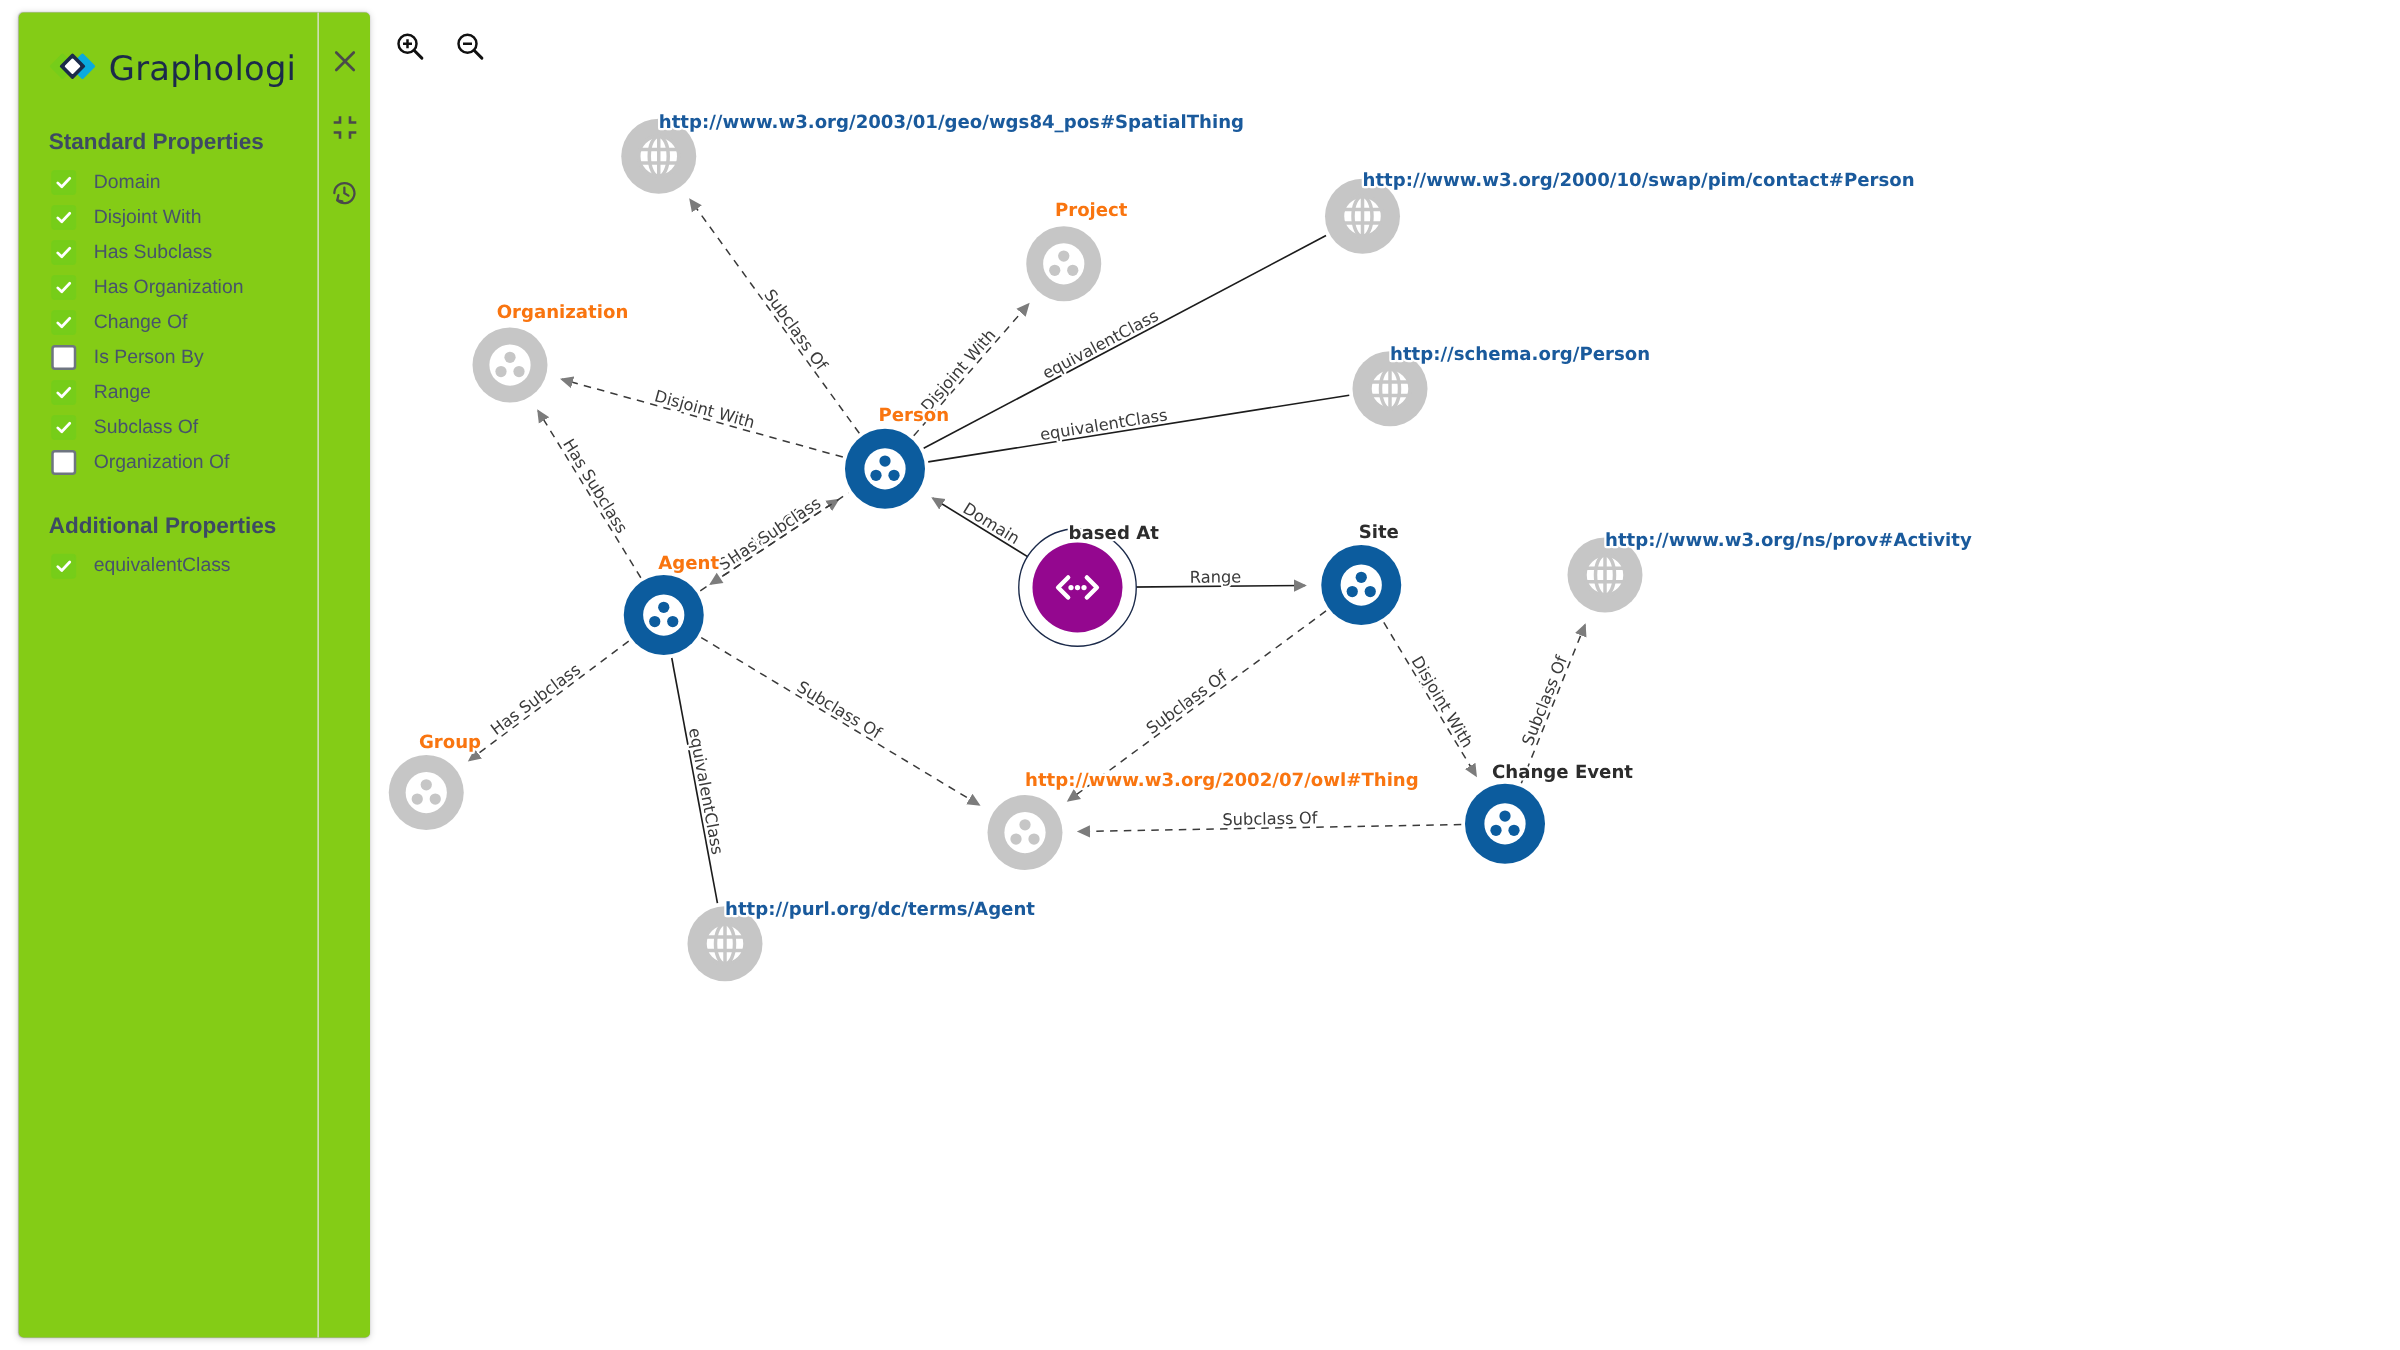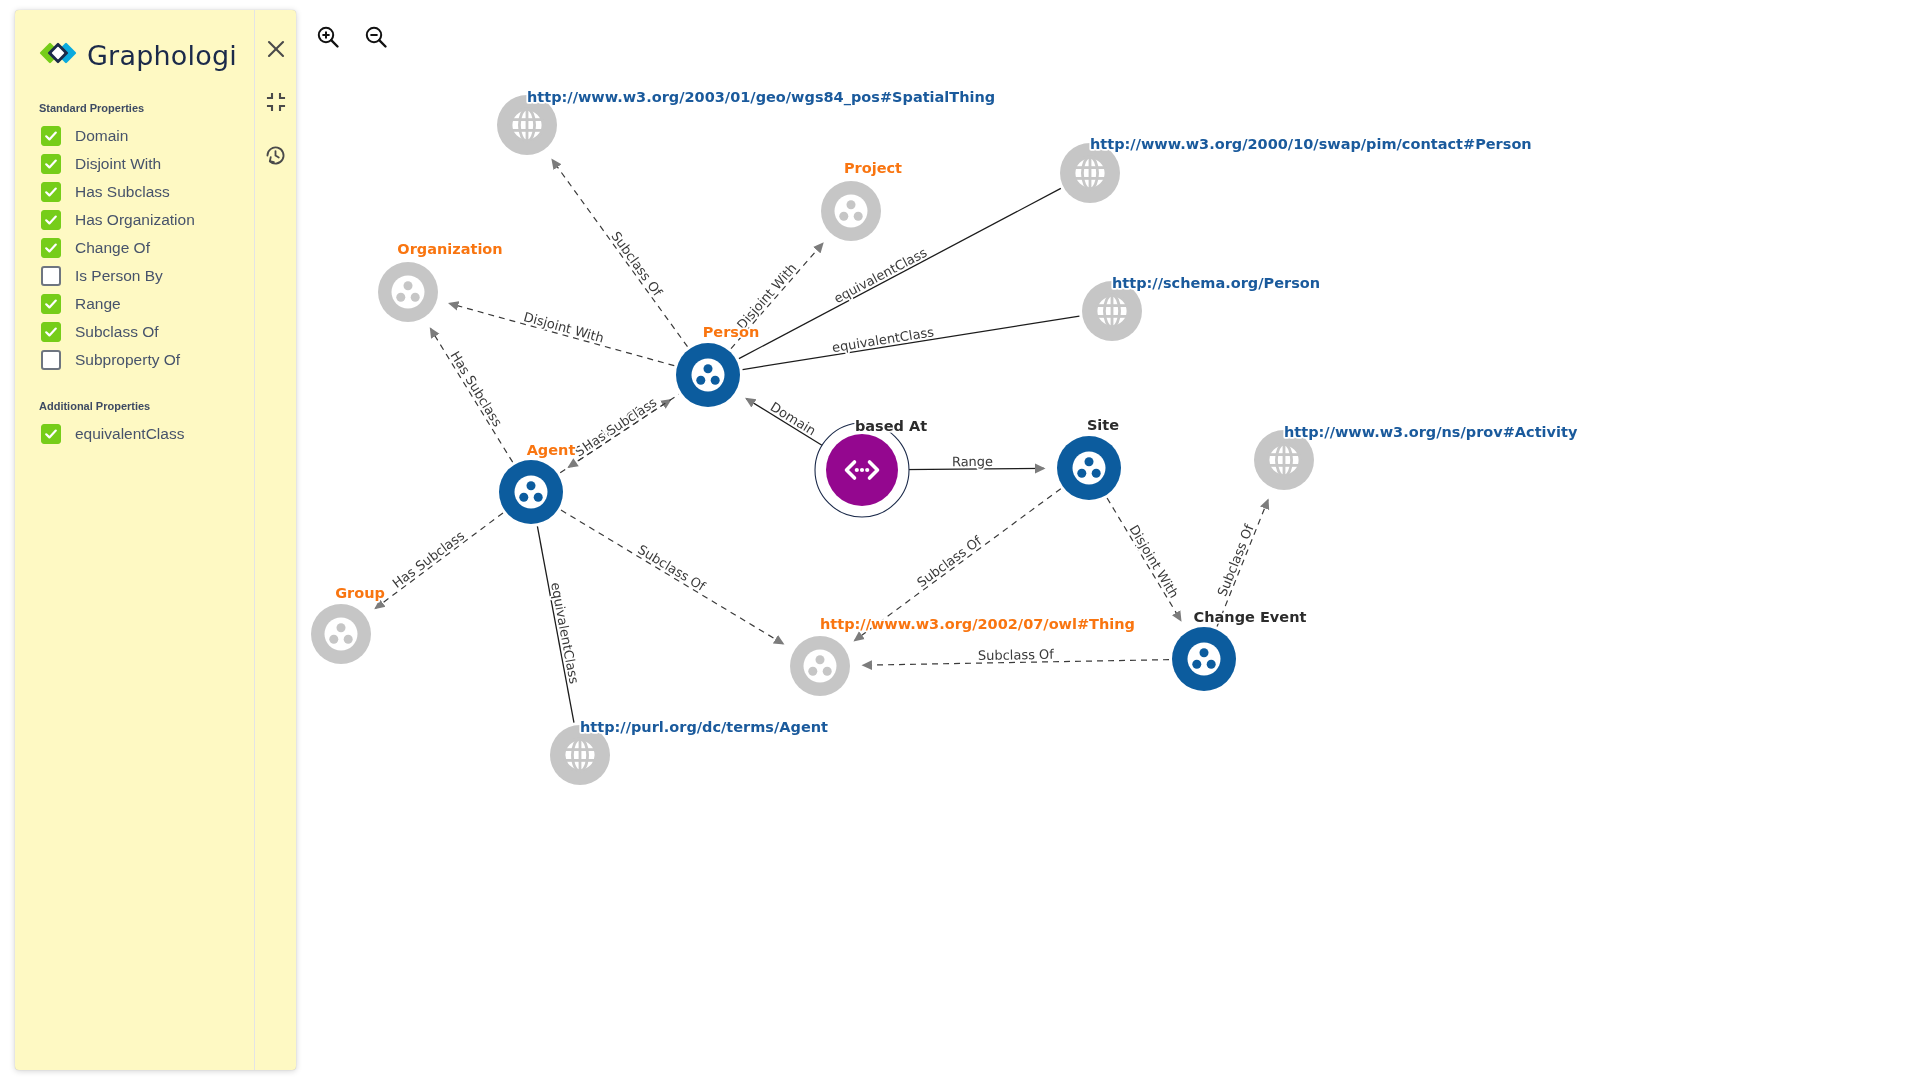--- a/index.html
+++ b/index.html
@@ -48,21 +48,21 @@
     padding: 0;
   }
 
   
   #left-panel {
     position: absolute;
     left: 15px;
     top: 10px;
     width: 281px;
     height: 1060px;
-    background: #fef9c3;
+    background: #84cc16;
     border-radius: 4px;
     box-shadow: 0 1px 6px rgba(0,0,0,0.18), 0 0 1px rgba(0,0,0,0.25);
     z-index: 20;
     display: flex;
     flex-direction: row;
   }
   #panel-body {
     width: 240px;
     height: 100%;
     border-right: 1px solid #e4e4e4;
@@ -95,21 +95,21 @@
   }
   .brand-name {
     font-size: 27px;
     font-weight: 400;
     color: #1b2a4a;
     letter-spacing: 0.2px;
     font-family: "DejaVu Sans", sans-serif;
   }
 
   .section-title {
-    font-size: 11px;
+    font-size: 18px;
     font-weight: bold;
     color: #3d4a63;
     padding-left: 24px;
     margin-top: 26px;
     margin-bottom: 8px;
   }
   .prop-list { margin: 0; padding: 0; list-style: none; }
   .prop-item {
     display: flex;
     align-items: center;
@@ -515,21 +515,21 @@
           <li class="prop-item">
             <span class="checkbox checked">
               <svg width="14" height="14" viewBox="0 0 14 14">
                 <path d="M2.2 7.3 L5.4 10.4 L11.8 3.6" fill="none" stroke="#ffffff" stroke-width="2.2" stroke-linecap="round" stroke-linejoin="round"></path>
               </svg>
             </span>
             <span class="prop-label">Subclass Of</span>
           </li>
           <li class="prop-item">
             <span class="checkbox unchecked"></span>
-            <span class="prop-label">Subproperty Of</span>
+            <span class="prop-label">Organization Of</span>
           </li>
         </ul>
 
       <div class="section-title">Additional Properties</div>
       <ul class="prop-list" id="additional-props-list">
           <li class="prop-item">
             <span class="checkbox checked">
               <svg width="14" height="14" viewBox="0 0 14 14">
                 <path d="M2.2 7.3 L5.4 10.4 L11.8 3.6" fill="none" stroke="#ffffff" stroke-width="2.2" stroke-linecap="round" stroke-linejoin="round"></path>
               </svg>

